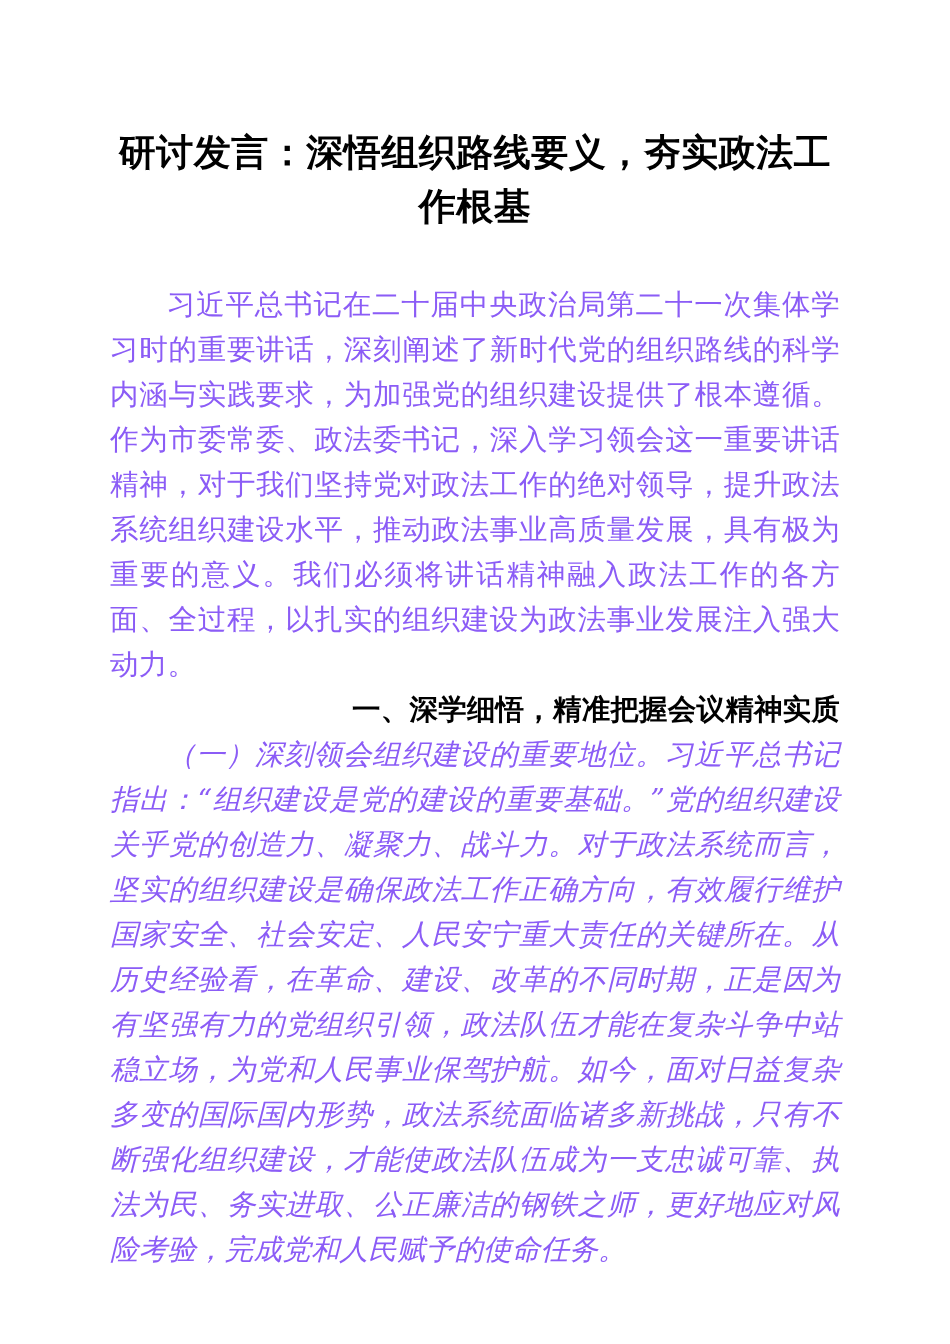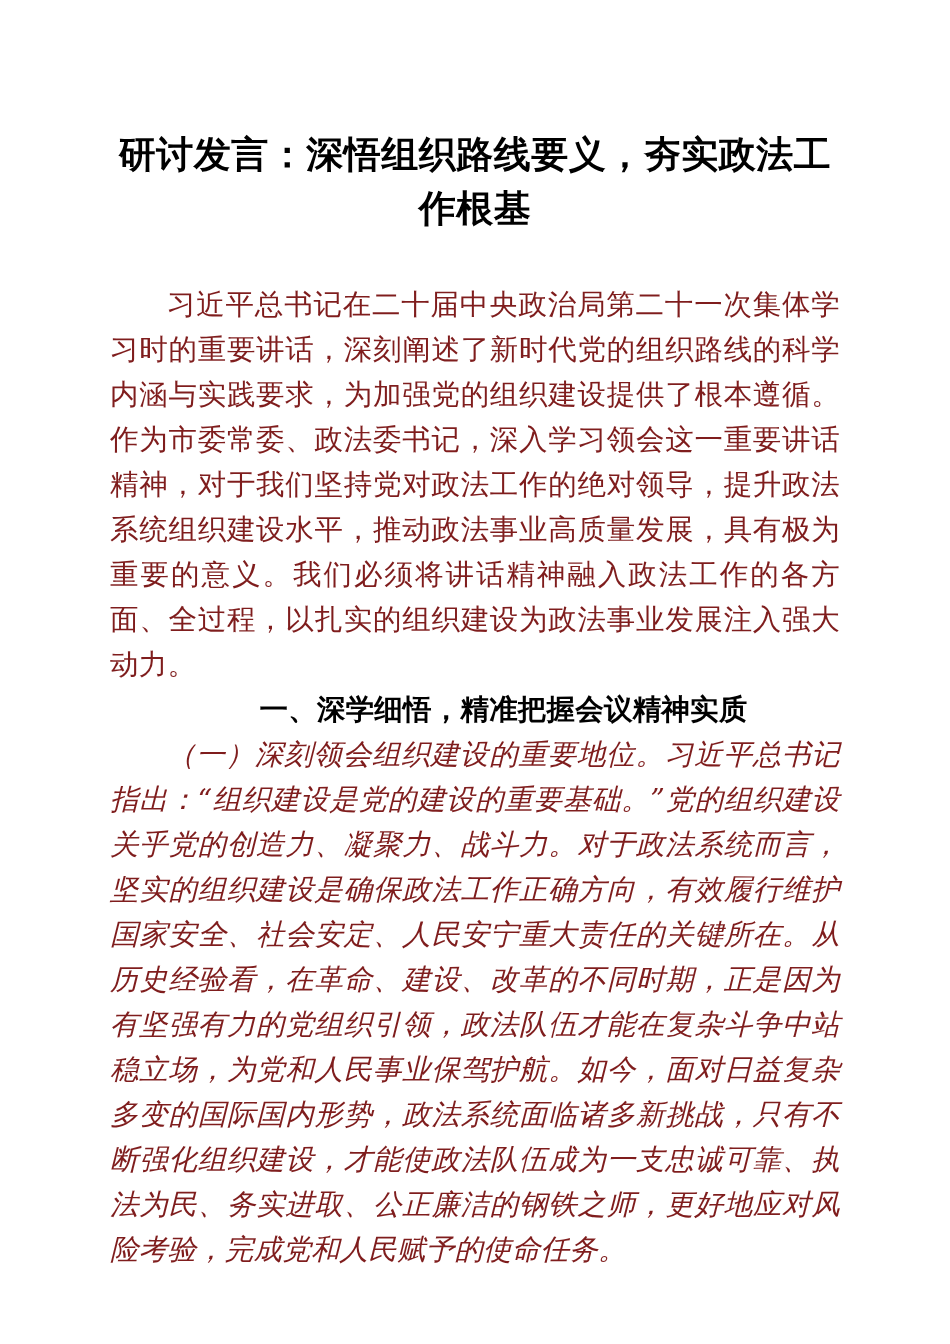--- a/index.html
+++ b/index.html
@@ -28,56 +28,56 @@
     position: absolute;
     left: 110px;
     top: 0;
     width: 730px;
   }
 
   
   .doc-title {
     margin: 0;
     padding-top: 128px;
-    font-family: Liberation Sans, sans-serif;
+    font-family: Liberation Mono, monospace;
     font-weight: bold;
     font-size: 37px;
     line-height: 54px;
     text-align: center;
     letter-spacing: 0.5px;
     color: #000000;
   }
 
   
   .para {
     margin: 0;
     font-family: "DejaVu Serif", "Liberation Serif", serif;
     font-weight: normal;
     font-size: 28.5px;
     line-height: 45px;
     text-align: justify;
     text-justify: inter-ideograph;
     text-indent: 57px;
-    color: #7f1d1d;
+    color: #8b5cf6;
     letter-spacing: 0.2px;
   }
 
   .para.first-body {
     margin-top: 46px;
   }
 
   
   .section-heading {
     margin: 0;
     font-family: "Liberation Sans", "DejaVu Sans", sans-serif;
     font-weight: bold;
     font-size: 28.5px;
     line-height: 45px;
     text-indent: 57px;
-    text-align: center;
+    text-align: right;
     color: #000000;
     letter-spacing: 0.2px;
   }
 
   
   .para:last-of-type {
     text-align-last: left;
     font-style: italic;
   }
 </style>

